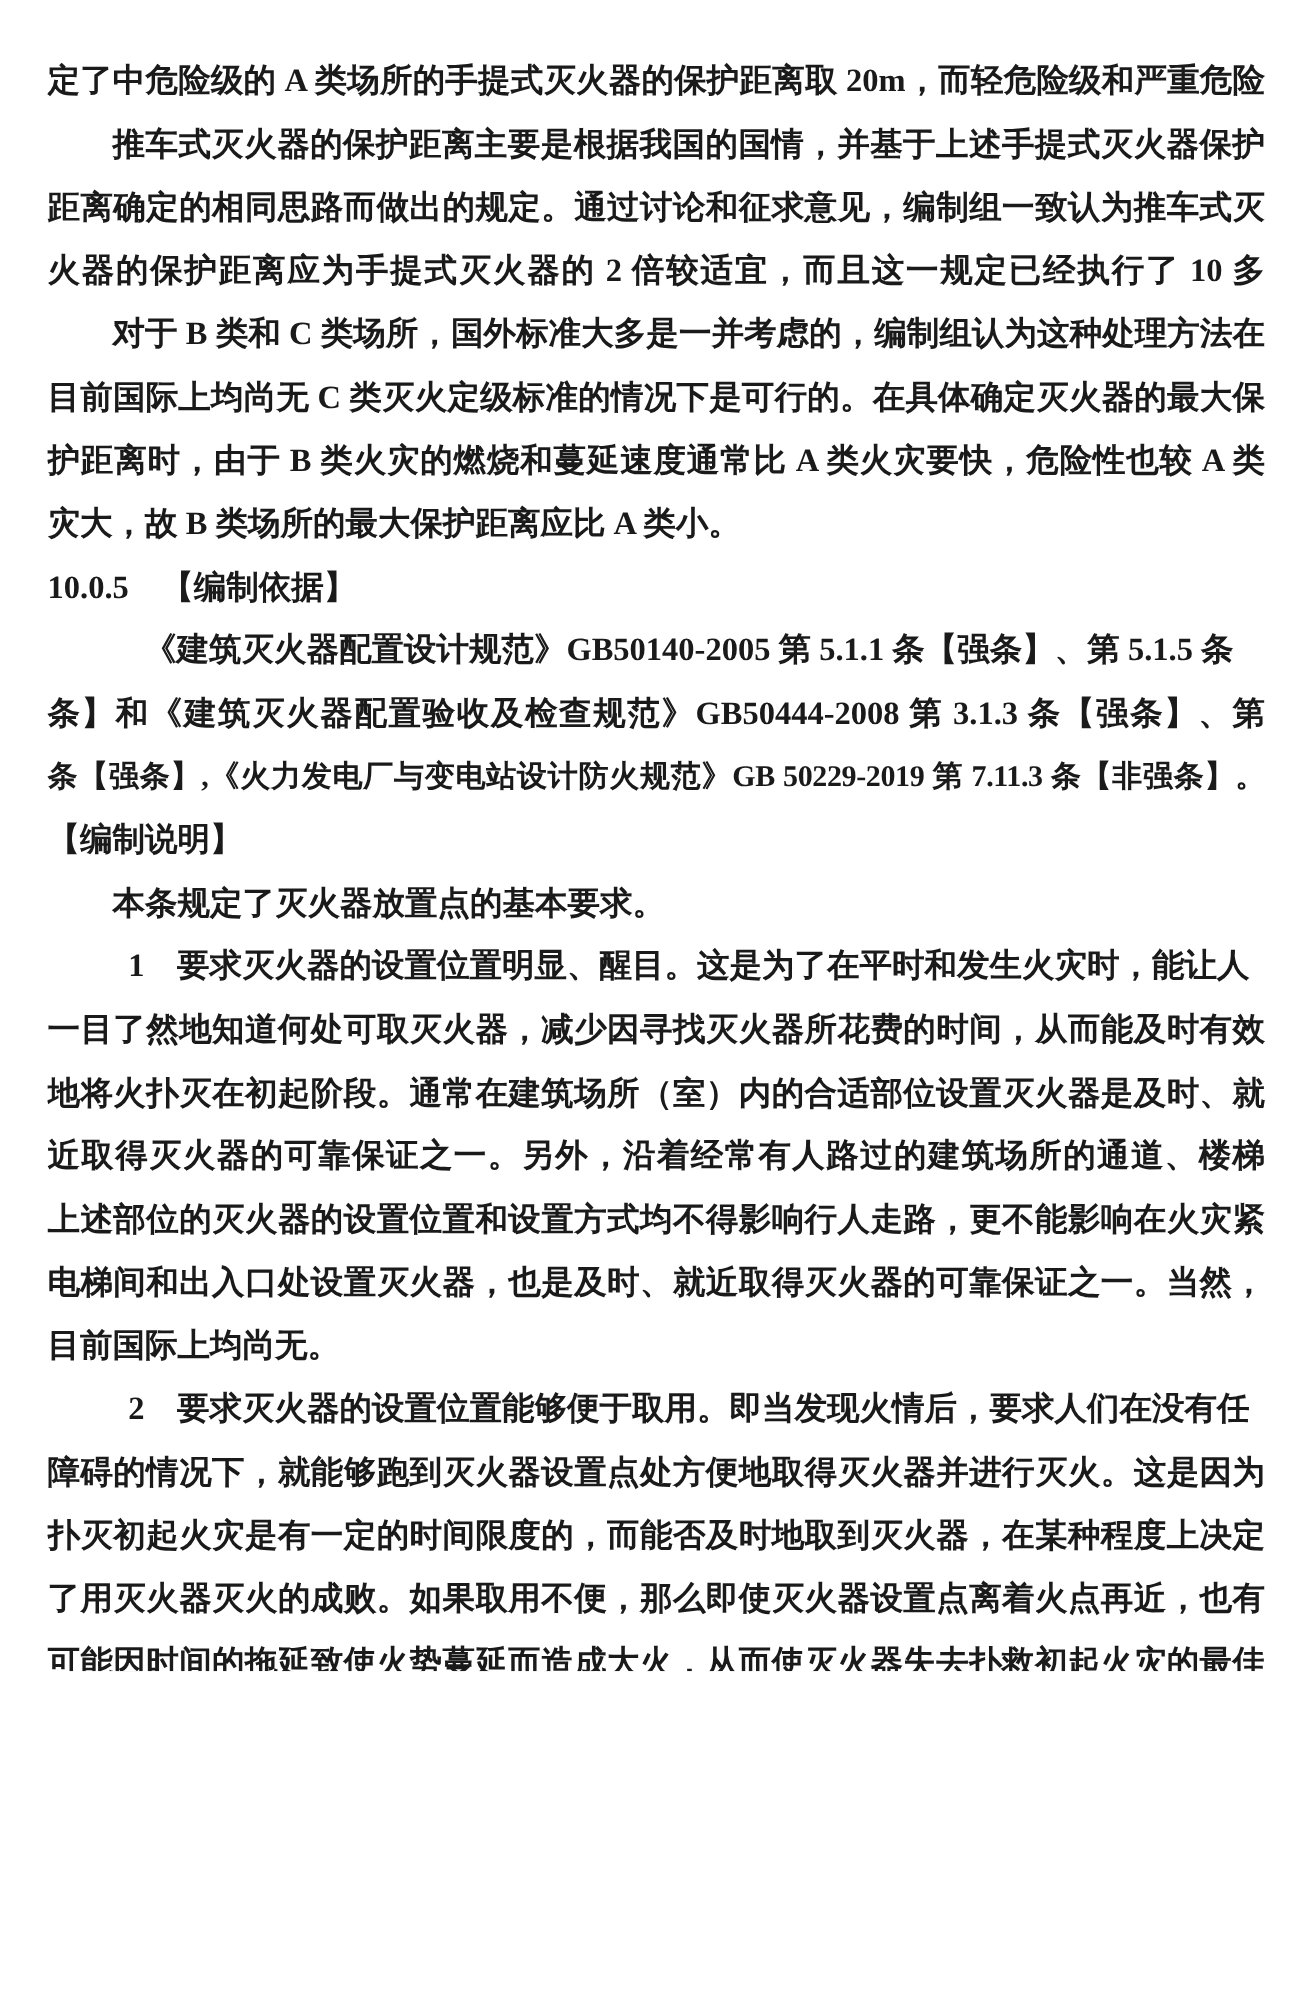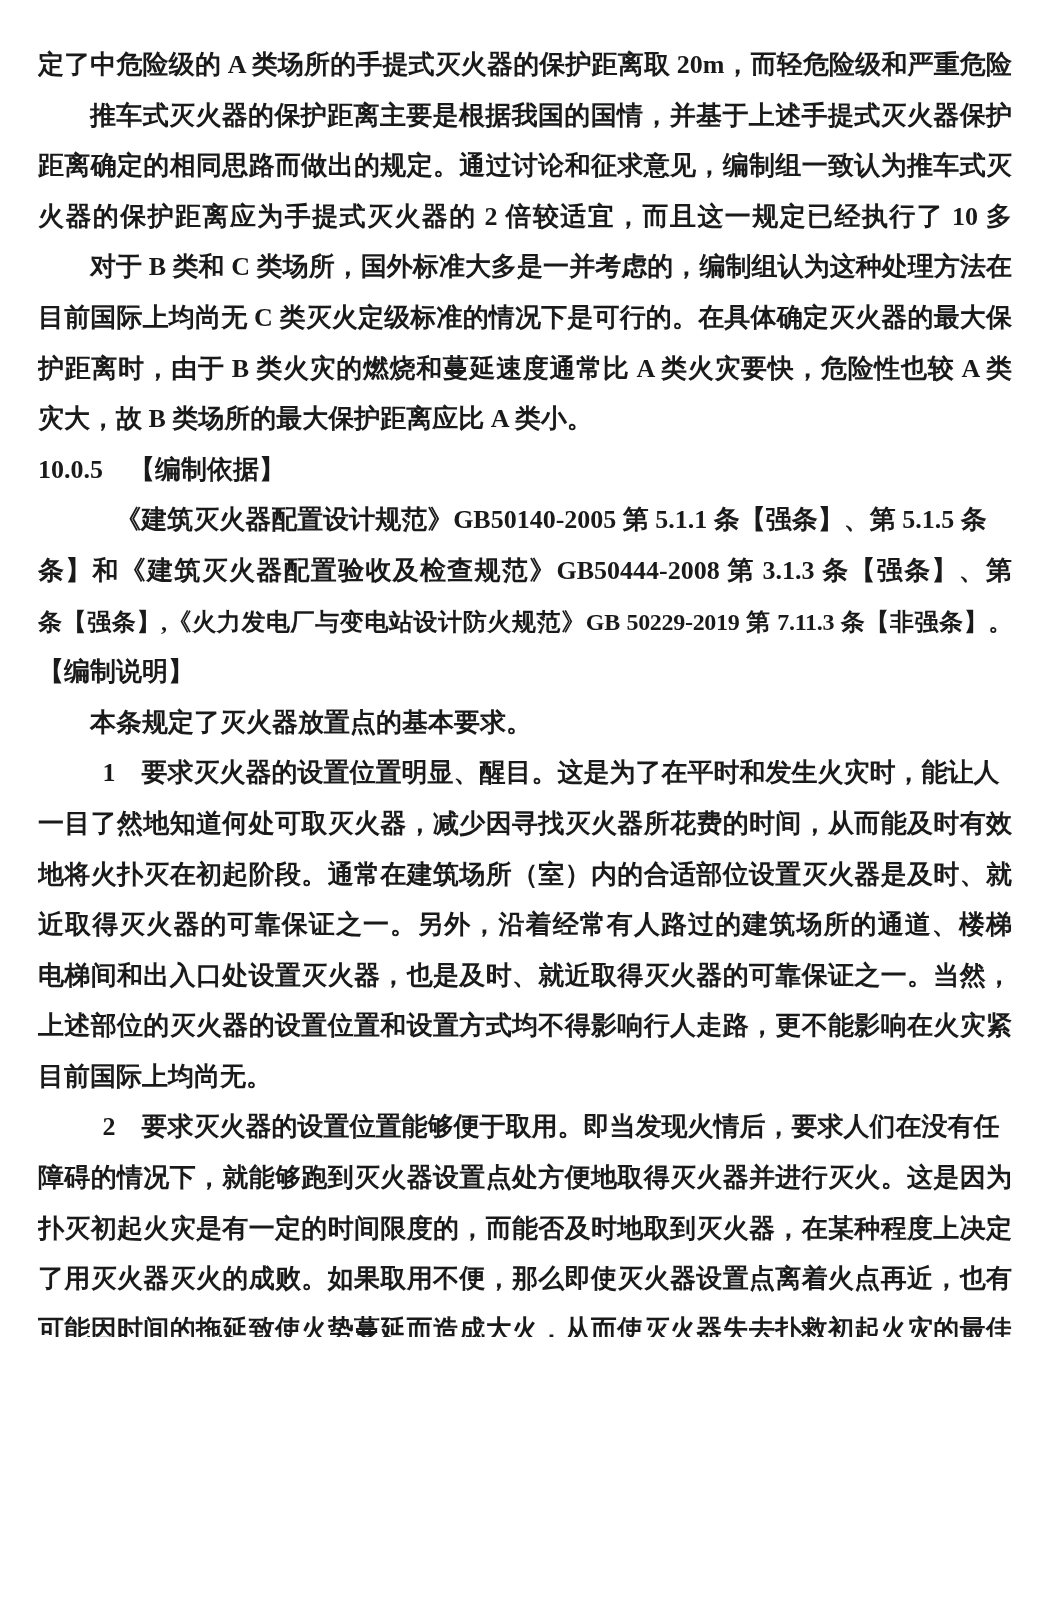--- a/index.html
+++ b/index.html
@@ -94,22 +94,22 @@
     <div class="line left">10.0.5　【编制依据】</div>
     <div class="line fill indent">《建筑灭火器配置设计规范》GB50140-2005 第 5.1.1 条【强条】、第 5.1.5 条【强</div>
     <div class="line fill">条】和《建筑灭火器配置验收及检查规范》GB50444-2008 第 3.1.3 条【强条】、第 3.1.5</div>
     <div class="line fill tight">条【强条】,《火力发电厂与变电站设计防火规范》GB 50229-2019 第 7.11.3 条【非强条】。</div>
     <div class="line left">【编制说明】</div>
     <div class="line left indent">本条规定了灭火器放置点的基本要求。</div>
     <div class="line fill indent">1　要求灭火器的设置位置明显、醒目。这是为了在平时和发生火灾时，能让人们</div>
     <div class="line fill">一目了然地知道何处可取灭火器，减少因寻找灭火器所花费的时间，从而能及时有效</div>
     <div class="line fill">地将火扑灭在初起阶段。通常在建筑场所（室）内的合适部位设置灭火器是及时、就</div>
     <div class="line fill">近取得灭火器的可靠保证之一。另外，沿着经常有人路过的建筑场所的通道、楼梯间、</div>
+    <div class="line fill">上述部位的灭火器的设置位置和设置方式均不得影响行人走路，更不能影响在火灾紧</div>
     <div class="line fill">电梯间和出入口处设置灭火器，也是及时、就近取得灭火器的可靠保证之一。当然，</div>
-    <div class="line fill">上述部位的灭火器的设置位置和设置方式均不得影响行人走路，更不能影响在火灾紧</div>
     <div class="line left">目前国际上均尚无。</div>
     <div class="line fill indent">2　要求灭火器的设置位置能够便于取用。即当发现火情后，要求人们在没有任何</div>
     <div class="line fill">障碍的情况下，就能够跑到灭火器设置点处方便地取得灭火器并进行灭火。这是因为</div>
     <div class="line fill">扑灭初起火灾是有一定的时间限度的，而能否及时地取到灭火器，在某种程度上决定</div>
     <div class="line fill">了用灭火器灭火的成败。如果取用不便，那么即使灭火器设置点离着火点再近，也有</div>
     <div class="line fill">可能因时间的拖延致使火势蔓延而造成大火，从而使灭火器失去扑救初起火灾的最佳</div>
     <div class="line left">时机。因此，便于取用灭火器是值得我们重视的一项要求。</div>
   </div>
 
   <div class="footer-watermark">

